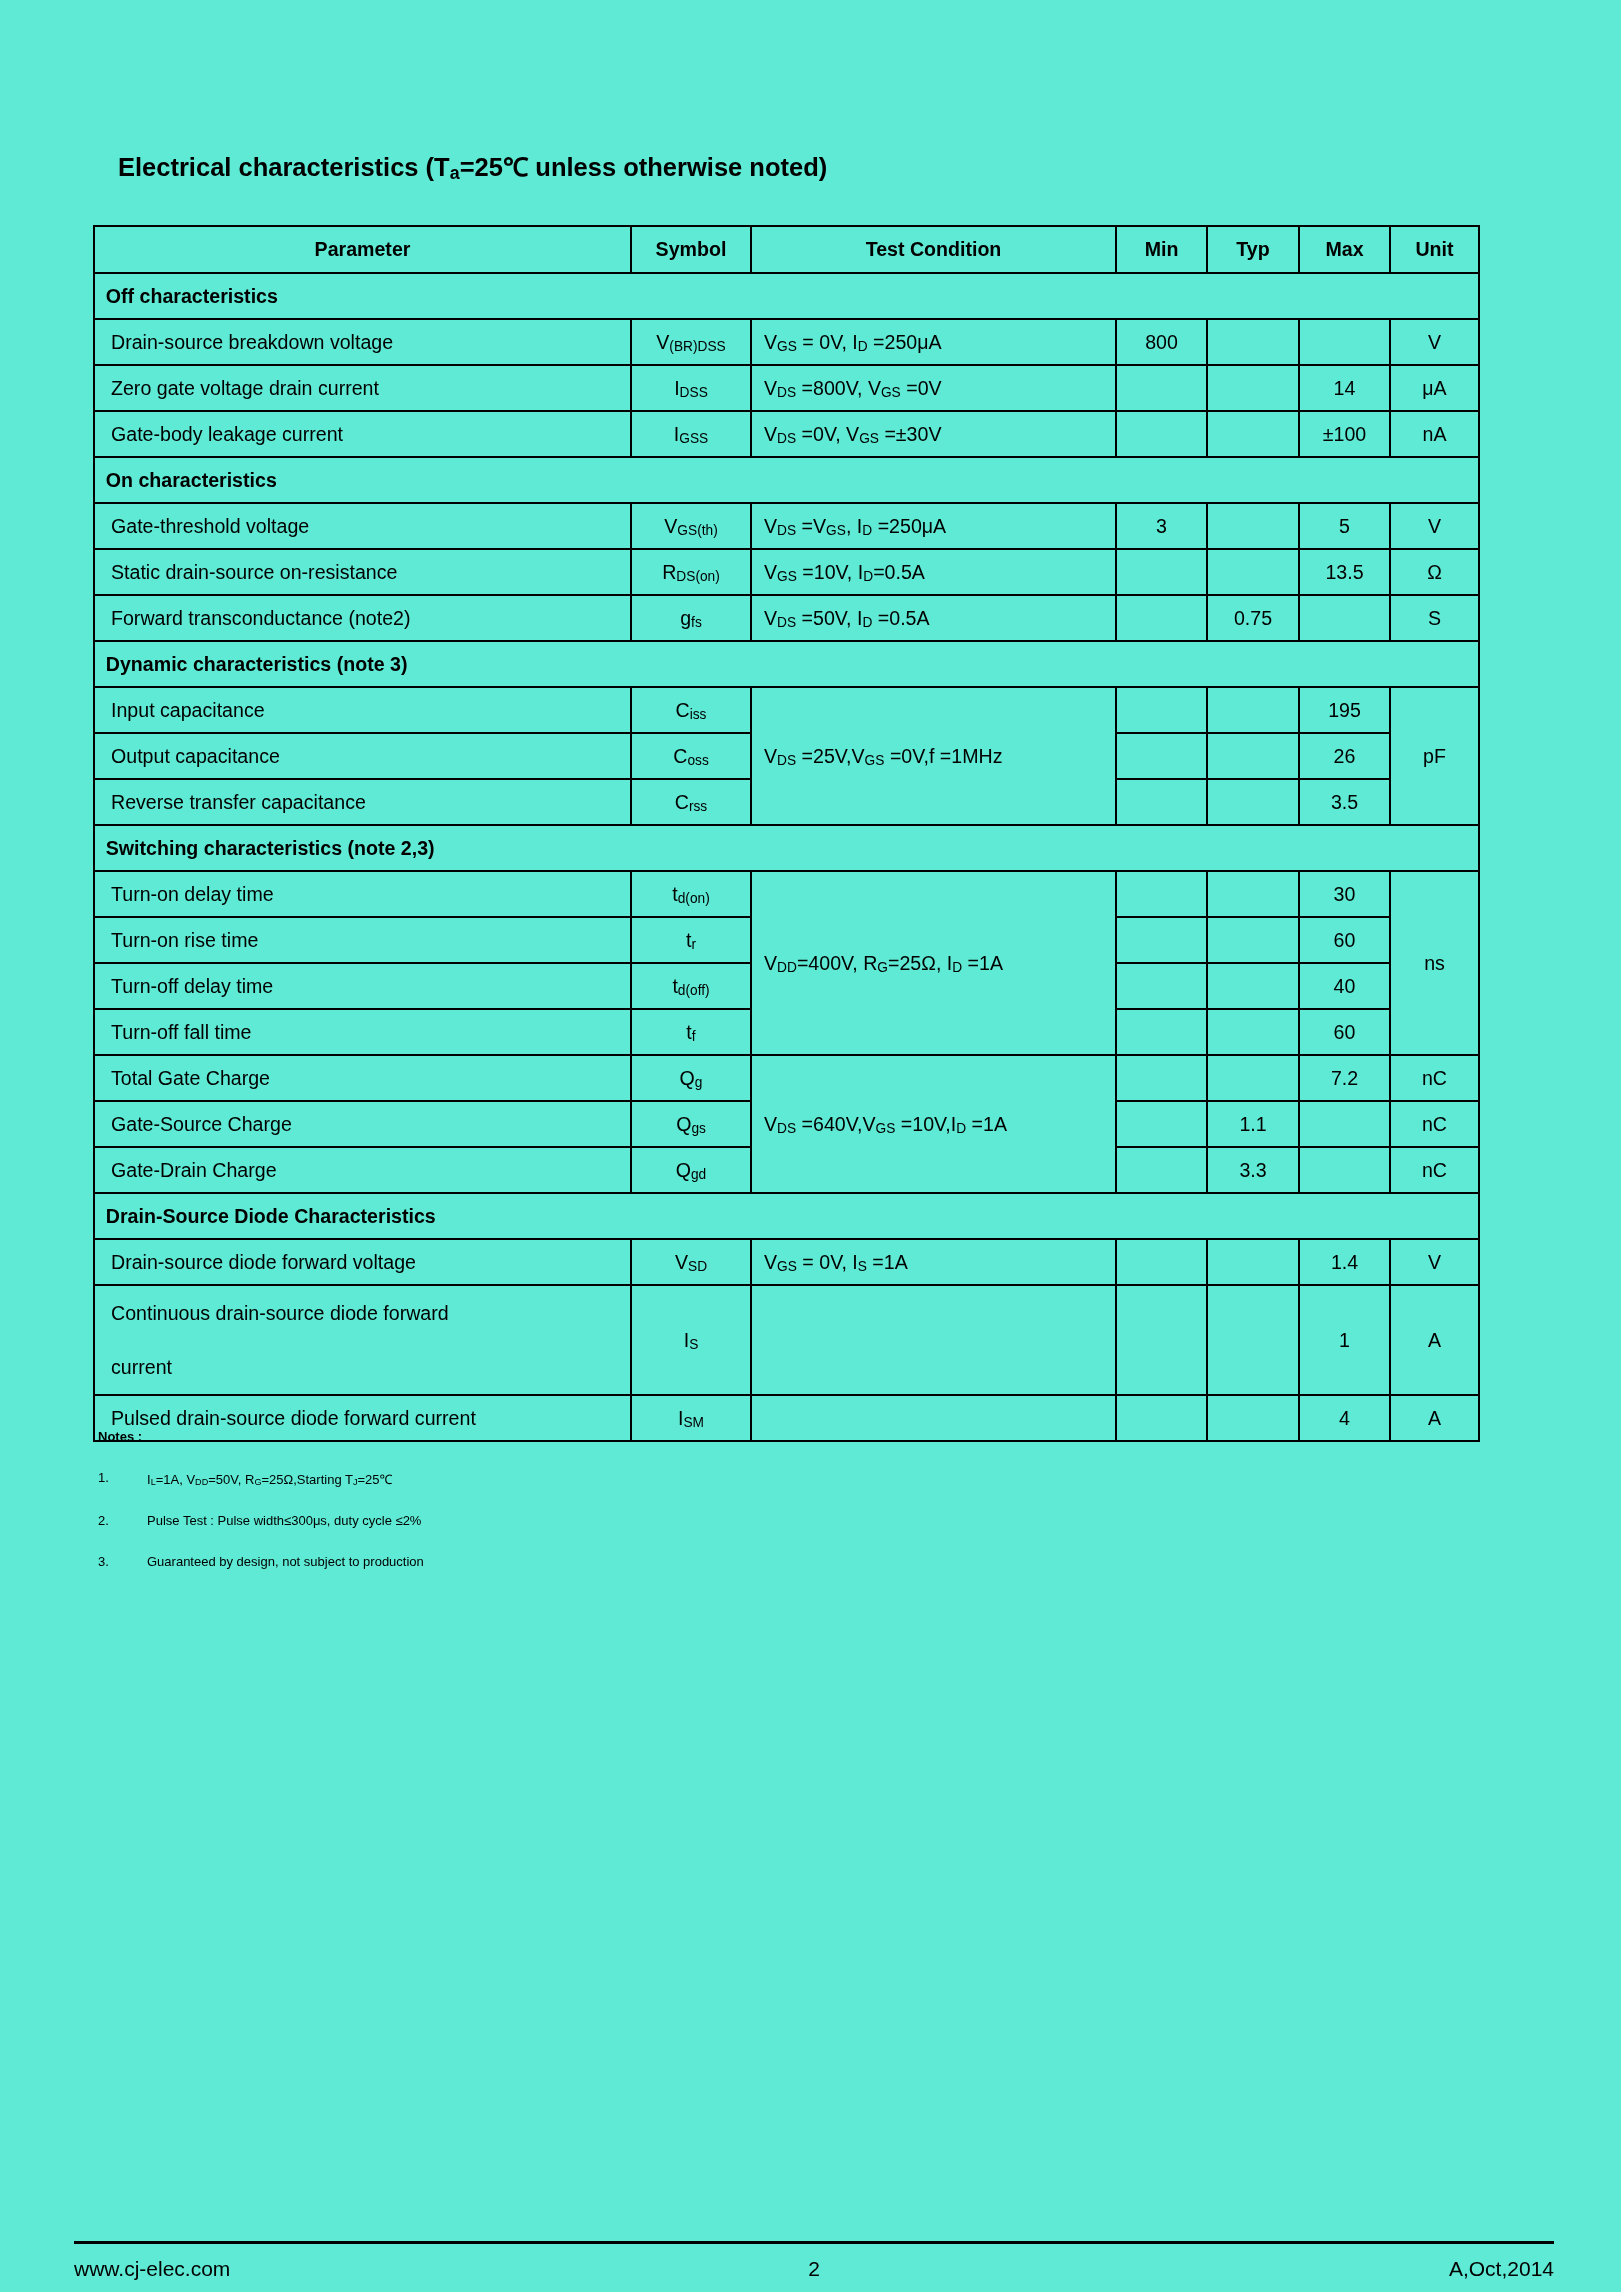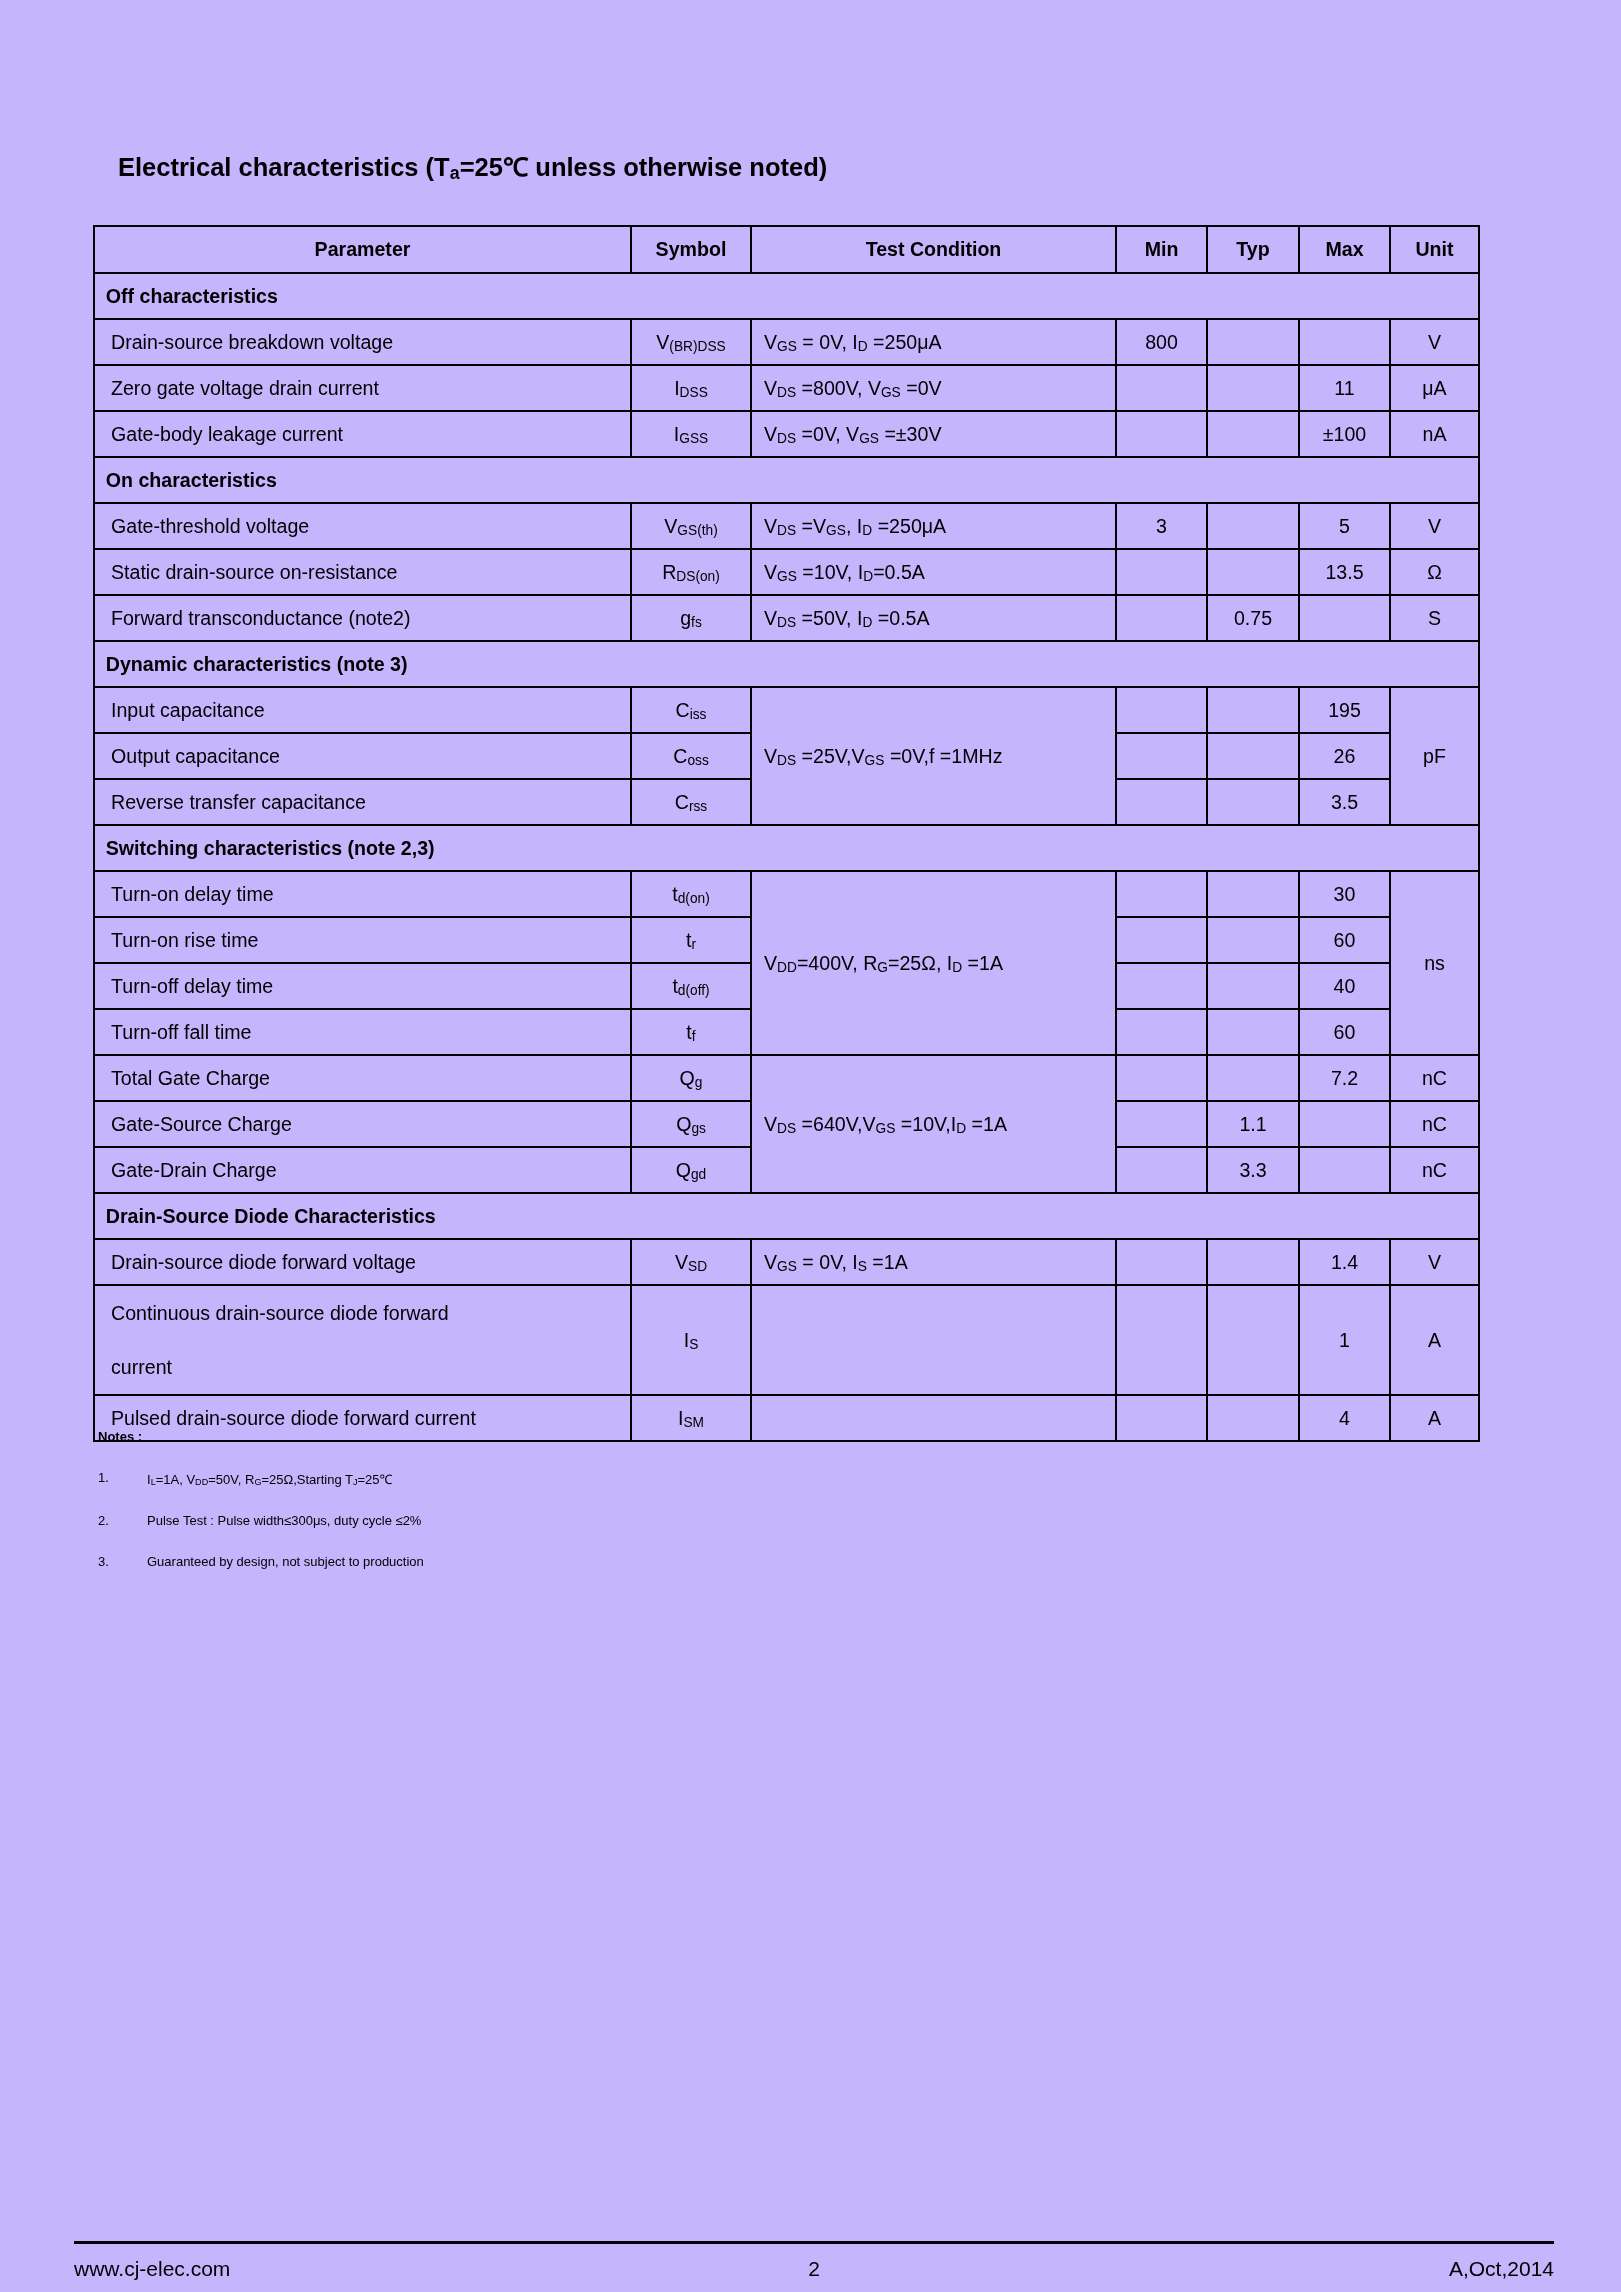--- a/index.html
+++ b/index.html
@@ -1,21 +1,21 @@
 <!DOCTYPE html>
 <html><head>
 <meta charset="utf-8">
 <style>
   * { margin: 0; padding: 0; box-sizing: border-box; }
   html, body { background: #e8e8e8; }
   .page {
     position: relative;
     width: 1621px;
     height: 2293px;
-    background: #c4b5fd;
+    background: #5eead4;
     font-family: "Liberation Sans", sans-serif;
     color: #000;
     overflow: hidden;
   }
   .title {
     position: absolute;
     left: 118px;
     top: 149px;
     font-size: 25.5px;
     font-weight: bold;
@@ -132,21 +132,21 @@
           <td class="num"></td>
           <td class="num"></td>
           <td class="num">V</td>
         </tr>
         <tr>
           <td class="param">Zero gate voltage drain current</td>
           <td class="sym">I<sub>DSS</sub></td>
           <td class="cond">V<sub>DS</sub> =800V, V<sub>GS</sub> =0V</td>
           <td class="num"></td>
           <td class="num"></td>
-          <td class="num">11</td>
+          <td class="num">14</td>
           <td class="num">μA</td>
         </tr>
         <tr>
           <td class="param">Gate-body leakage current</td>
           <td class="sym">I<sub>GSS</sub></td>
           <td class="cond">V<sub>DS</sub> =0V, V<sub>GS</sub> =±30V</td>
           <td class="num"></td>
           <td class="num"></td>
           <td class="num">±100</td>
           <td class="num">nA</td>

